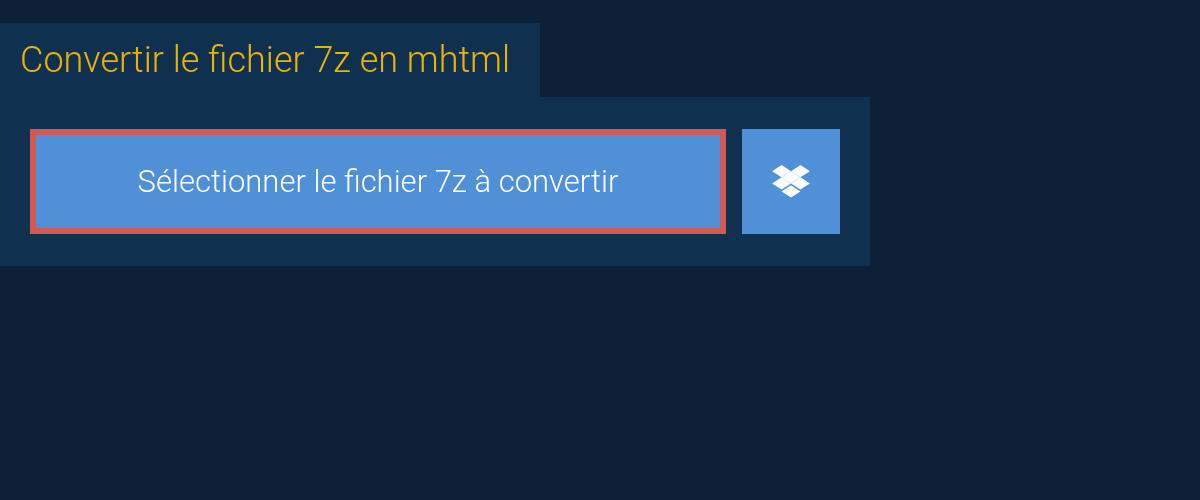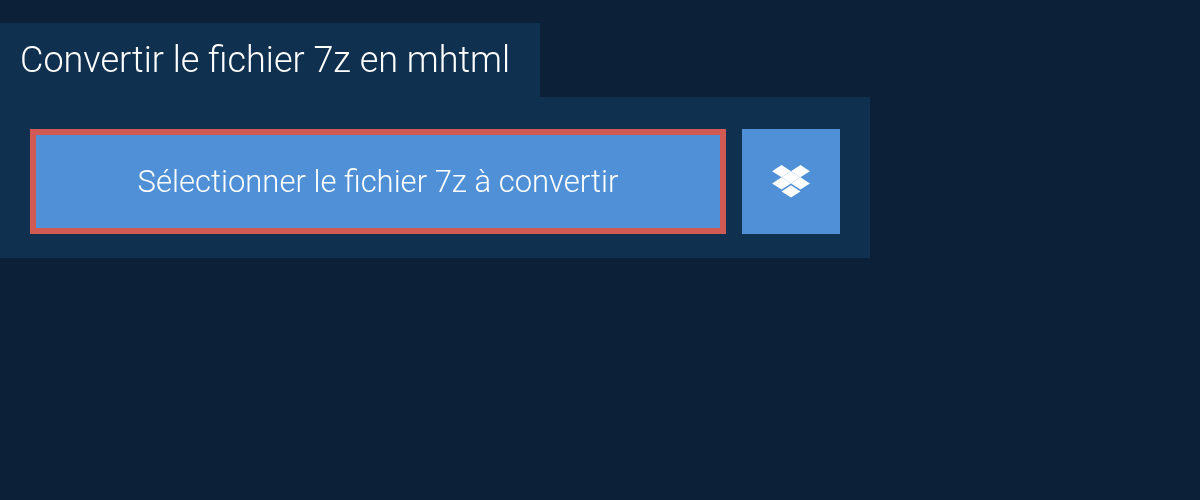--- a/index.html
+++ b/index.html
@@ -18,28 +18,28 @@
       padding-top: 23px;
       padding-left: 0;
     }
     .title-tab {
       display: inline-block;
       background-color: #10304f;
       padding: 16px 30px 16px 20px;
       margin-left: 0;
     }
     .title-text {
-      color: #ffffff;
+      color: #eab308;
       font-size: 36px;
       font-weight: 300;
     }
     .panel {
       background-color: #10304f;
       width: 870px;
-      padding: 32px 30px 24px 30px;
+      padding: 32px 30px 32px 30px;
       margin-top: 0;
     }
     .button-row {
       display: flex;
       gap: 16px;
       align-items: stretch;
     }
     .select-button {
       flex: 1;
       background-color: #4f90d6;

